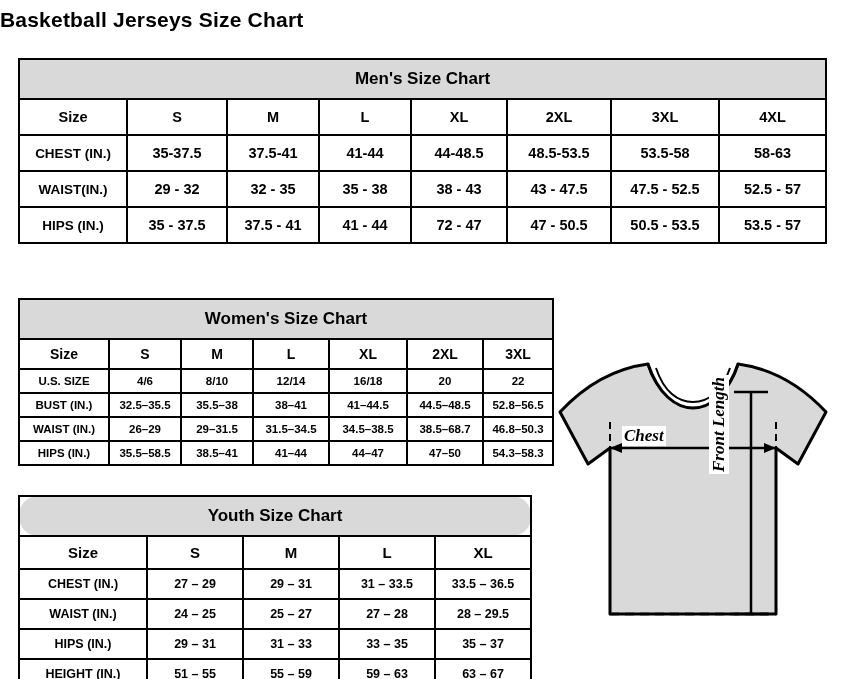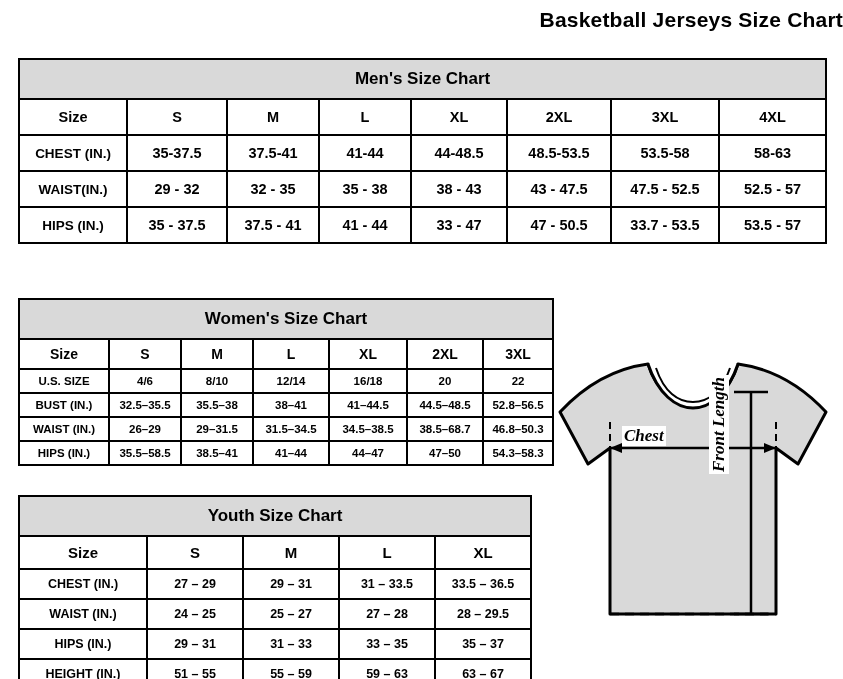--- a/index.html
+++ b/index.html
@@ -9,21 +9,21 @@
   }
   body {
     width: 843px;
     height: 679px;
     position: relative;
     font-family: "Liberation Sans", sans-serif;
     color: #000000;
     overflow: hidden;
   }
   #page-title {
-    text-align: right;
+    text-align: left;
     font-size: 21px;
     font-weight: bold;
     margin-top: 8px;
     letter-spacing: 0.2px;
   }
 
   table {
     border-collapse: collapse;
     table-layout: fixed;
   }
@@ -74,21 +74,21 @@
   #womens-table .rowlabel { font-size: 11.5px; }
 
   
   #youth-wrap {
     position: absolute;
     left: 18px;
     top: 495px;
     width: 512px;
   }
   #youth-table { width: 512px; }
-  #youth-table td { font-size: 12.5px; padding: 7px 1px; }
+  #youth-table td { font-size: 12.5px; padding: 7px 1px; border-radius: 19px; }
   #youth-table .hdr td { font-size: 15px; padding: 7px 0; }
   #youth-table .chart-title td { font-size: 17px; padding: 9px 0; }
   #youth-table .rowlabel { font-size: 12.5px; }
 
   
   #shirt-diagram {
     position: absolute;
     left: 548px;
     top: 352px;
     width: 290px;
@@ -166,23 +166,23 @@
         <td>38 - 43</td>
         <td>43 - 47.5</td>
         <td>47.5 - 52.5</td>
         <td>52.5 - 57</td>
       </tr>
       <tr>
         <td class="rowlabel">HIPS (IN.)</td>
         <td>35 - 37.5</td>
         <td>37.5 - 41</td>
         <td>41 - 44</td>
-        <td>33 - 47</td>
+        <td>72 - 47</td>
         <td>47 - 50.5</td>
-        <td>33.7 - 53.5</td>
+        <td>50.5 - 53.5</td>
         <td>53.5 - 57</td>
       </tr>
     </tbody>
   </table>
 </div>
 
 <div id="womens-wrap">
   <table id="womens-table">
     <colgroup>
       <col style="width:90px">

